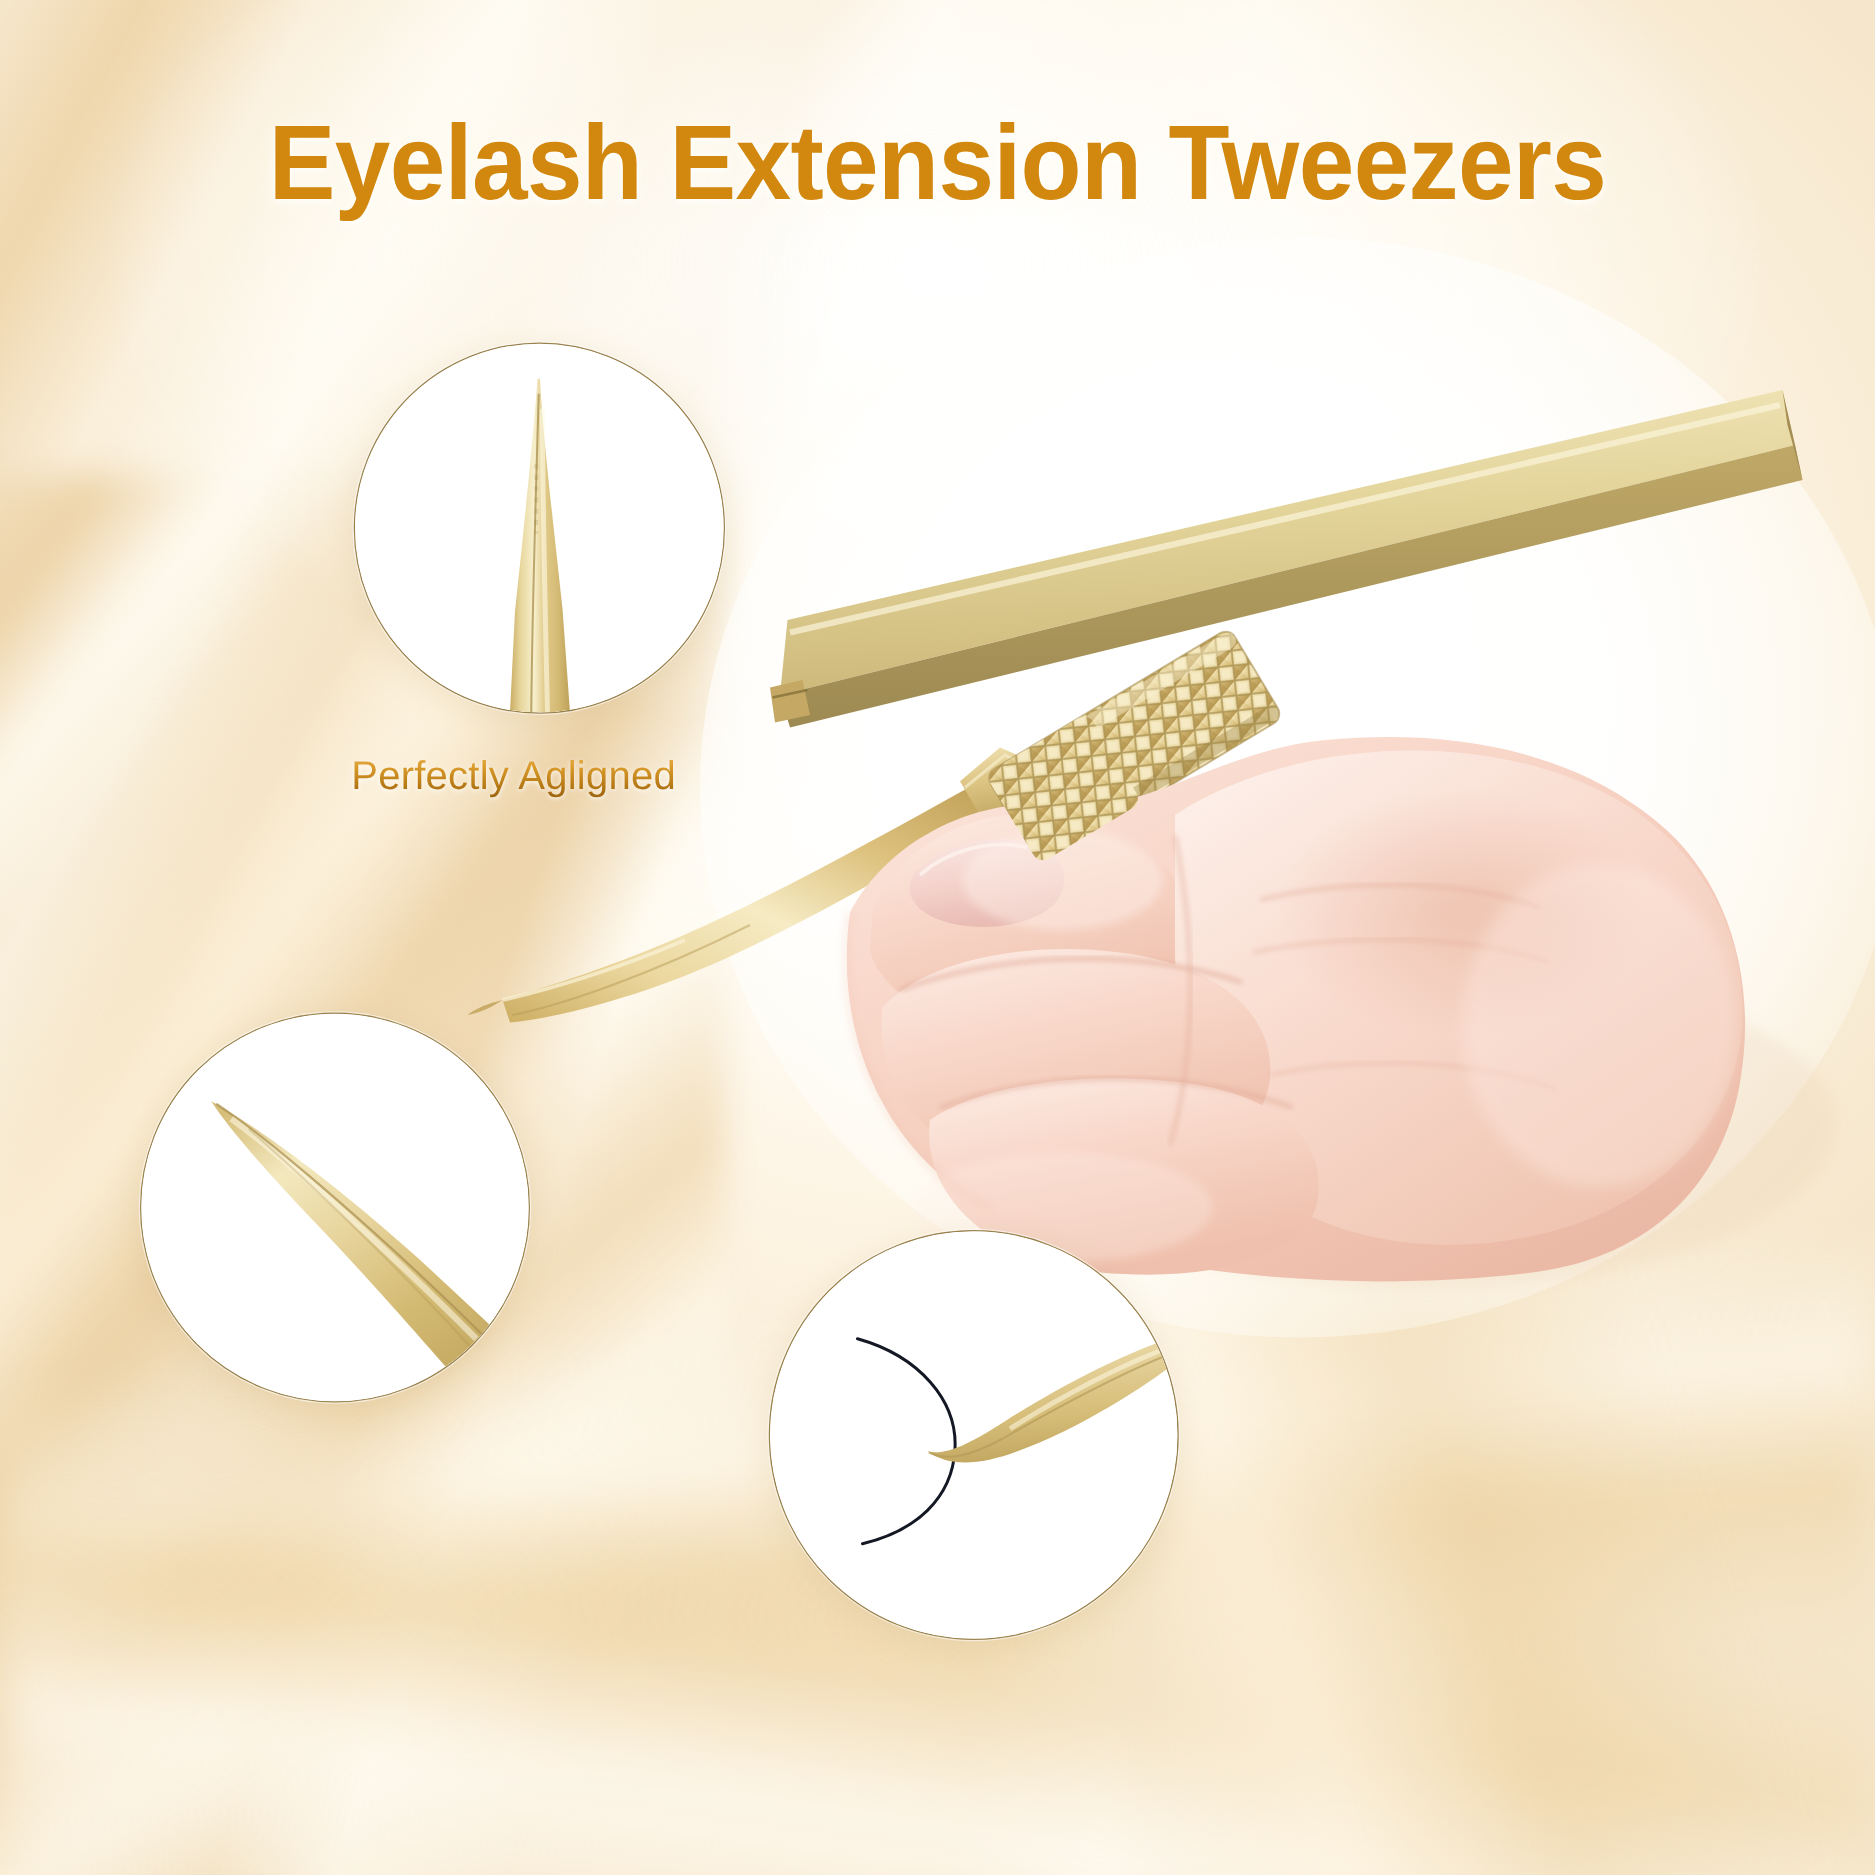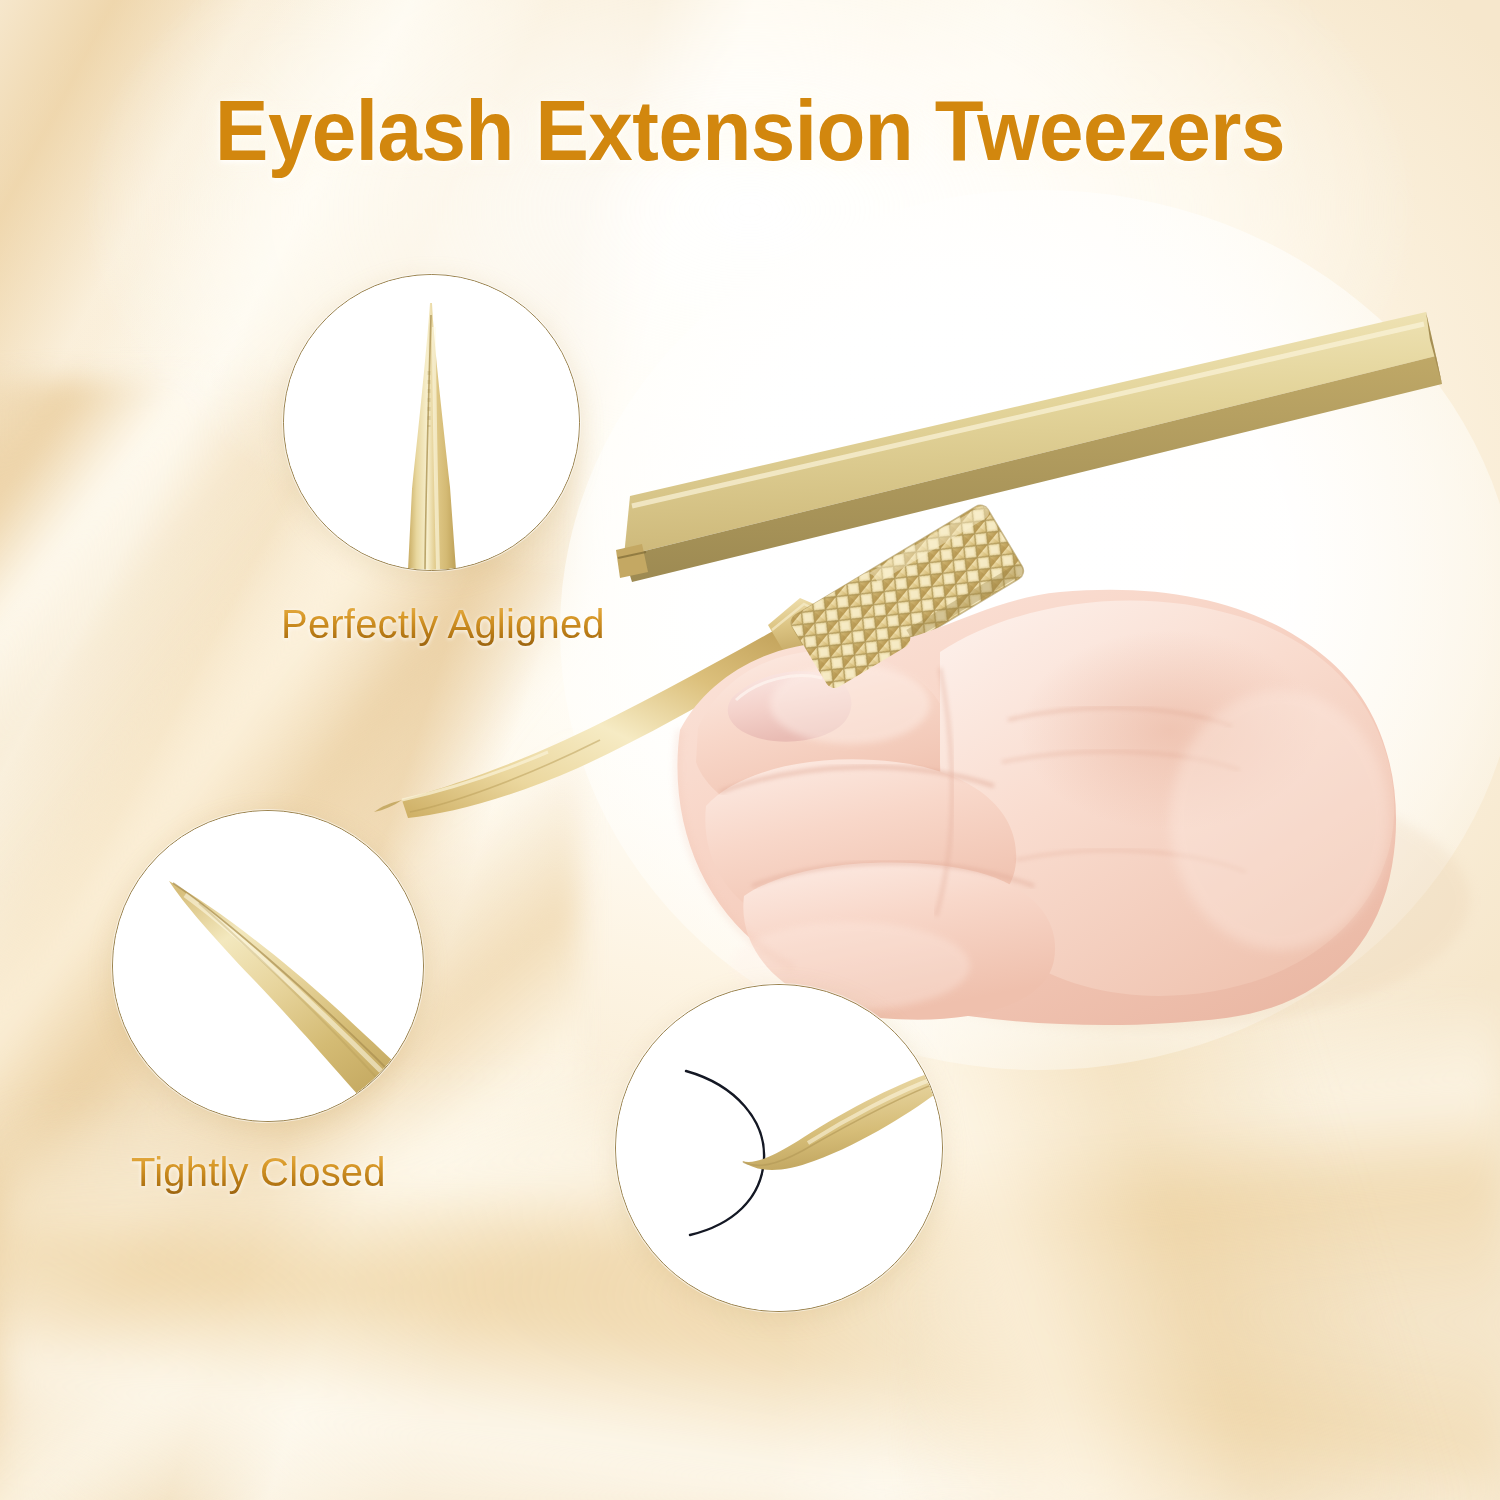--- a/index.html
+++ b/index.html
@@ -86,21 +86,21 @@
   }
   .callout-inner{position:absolute;inset:0;overflow:hidden;border-radius:50%;}
 
   #callout-aligned{left:283px;top:274px;width:295px;height:295px;}
   #callout-closed {left:112px;top:810px;width:310px;height:310px;}
   #callout-precision{left:615px;top:984px;width:326px;height:326px;}
 
   
   .caption{
     position:absolute;
-    font-size:40px;
+    font-size:32px;
     font-weight:400;
     white-space:nowrap;
     letter-spacing:.2px;
     background:linear-gradient(180deg,#E8B452 0%,#D99A2A 32%,#B87A15 70%,#9A6310 100%);
     -webkit-background-clip:text;
     background-clip:text;
     color:transparent;
     -webkit-text-fill-color:transparent;
     filter:drop-shadow(0 1px 2px rgba(255,255,255,.9));
   }
@@ -345,21 +345,20 @@
                  C 100 126, 70 92, 56 70 Z" fill="url(#tipD)"></path>
 
         <path d="M60 72 C 110 106, 190 176, 262 246 C 286 270, 300 284, 310 294" fill="none" stroke="#A98F50" stroke-width="1.8" opacity=".7"></path>
 
         <path d="M72 84 C 124 122, 200 192, 268 260" fill="none" stroke="#FFFBEA" stroke-width="5" opacity=".55"></path>
 
         <path d="M86 92 C 140 140, 220 216, 286 292" fill="none" stroke="#B0954E" stroke-width="2" opacity=".3"></path>
       </svg>
     </div>
   </div>
-  <div class="caption" id="caption-closed">Tightly Closed</div>
 
   <div class="callout" id="callout-precision">
     <div class="callout-inner">
       <svg viewBox="0 0 326 326" width="326" height="326" xmlns="http://www.w3.org/2000/svg">
         <defs>
           <linearGradient id="tipC" x1="0" y1="0" x2="0.2" y2="1">
             <stop offset="0%" stop-color="#EEDFAE"></stop>
             <stop offset="35%" stop-color="#E4D098"></stop>
             <stop offset="70%" stop-color="#D6BD78"></stop>
             <stop offset="100%" stop-color="#C3A862"></stop>

